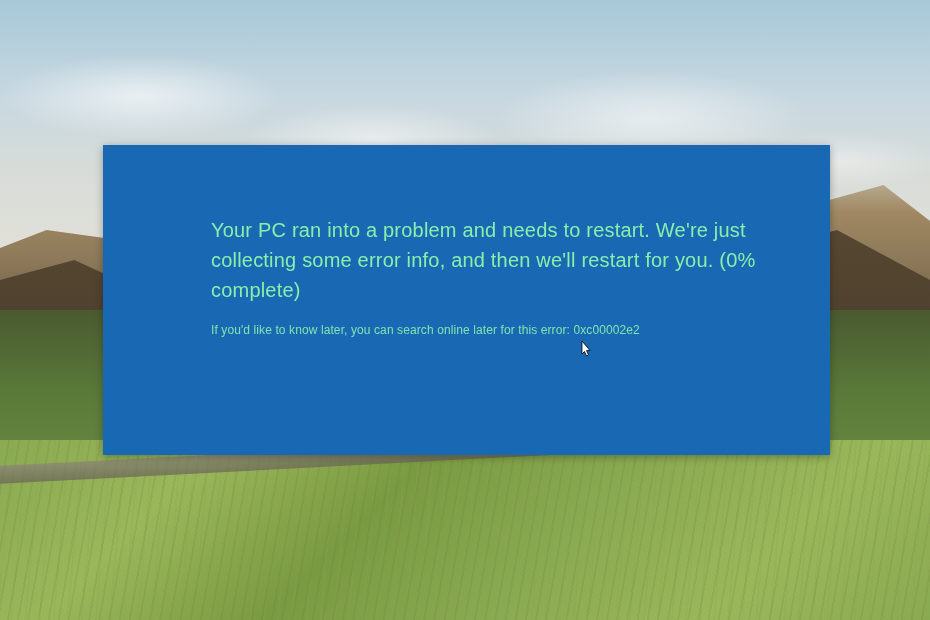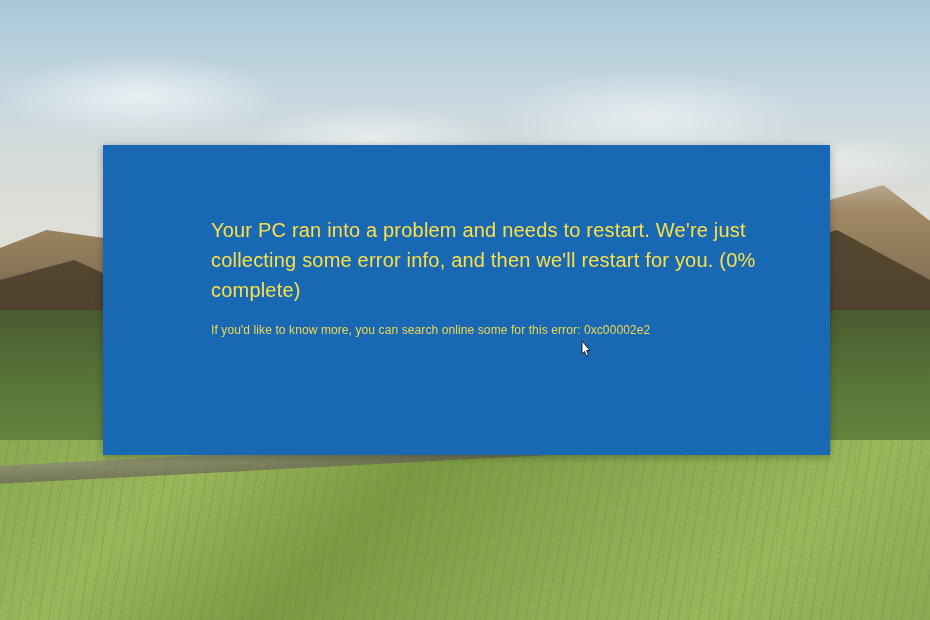--- a/index.html
+++ b/index.html
@@ -91,21 +91,21 @@
       transform: skewY(-3deg);
       opacity: 0.7;
     }
     .bsod-panel {
       position: absolute;
       left: 103px;
       top: 145px;
       width: 727px;
       height: 310px;
       background: #1968b3;
-      color: #fde047;
+      color: #86efac;
       padding: 70px 45px 40px 108px;
       box-shadow: 0 2px 8px rgba(0,0,0,0.3);
     }
     .bsod-main-text {
       font-size: 20px;
       font-weight: 300;
       line-height: 1.5;
       letter-spacing: 0.2px;
       margin-bottom: 18px;
     }
@@ -133,20 +133,20 @@
   <div class="mountains-far"></div>
   <div class="mountains-near"></div>
   <div class="grass-mid"></div>
   <div class="grass-near"></div>
   <div class="grass-texture"></div>
   <div class="wall"></div>
 </div>
 
 <div class="bsod-panel">
   <div class="bsod-main-text">Your PC ran into a problem and needs to restart. We're just collecting some error info, and then we'll restart for you. (0% complete)</div>
-  <div class="bsod-sub-text">If you'd like to know more, you can search online some for this error: 0xc00002e2</div>
+  <div class="bsod-sub-text">If you'd like to know later, you can search online later for this error: 0xc00002e2</div>
 </div>
 
 <div class="cursor">
   <svg viewBox="0 0 14 20" width="14" height="20">
     <path d="M4 1 L4 14 L6.5 11.5 L8.5 16 L10.5 15 L8.5 10.5 L12 10.5 Z" fill="white" stroke="black" stroke-width="0.8"></path>
   </svg>
 </div>
 
 </body></html>

